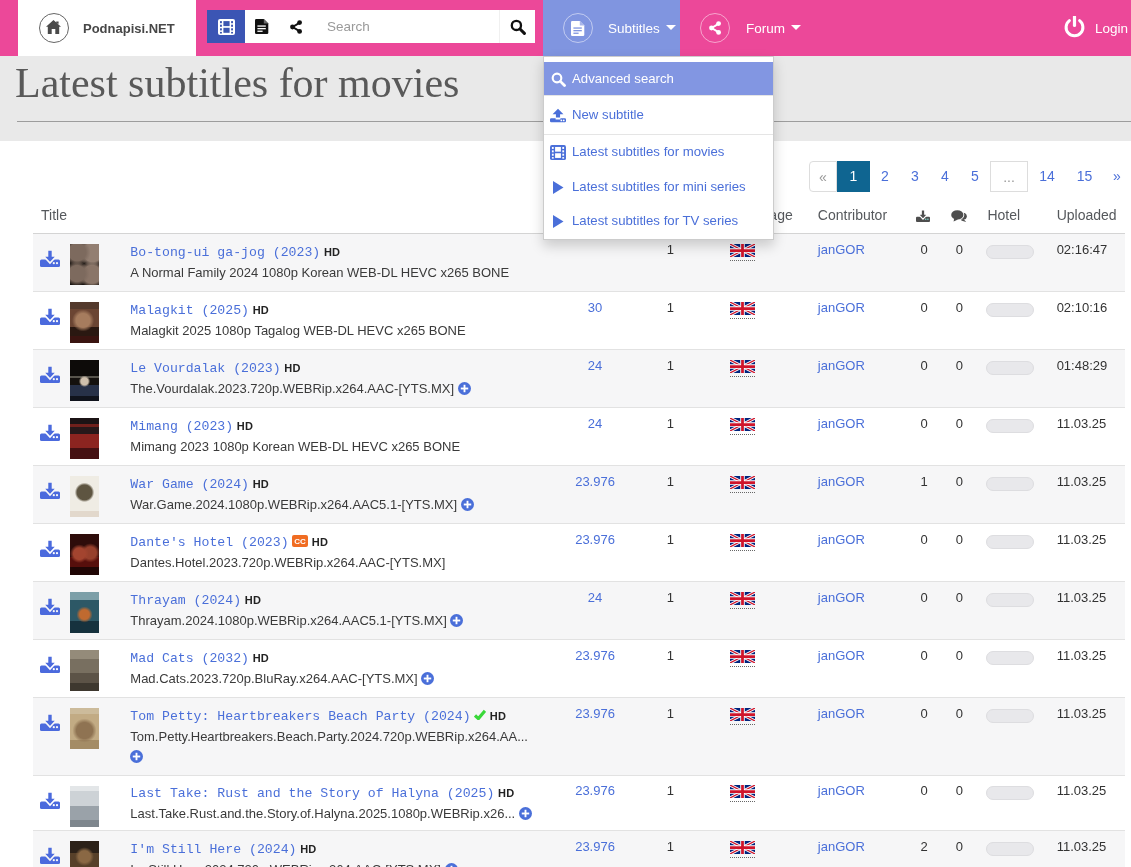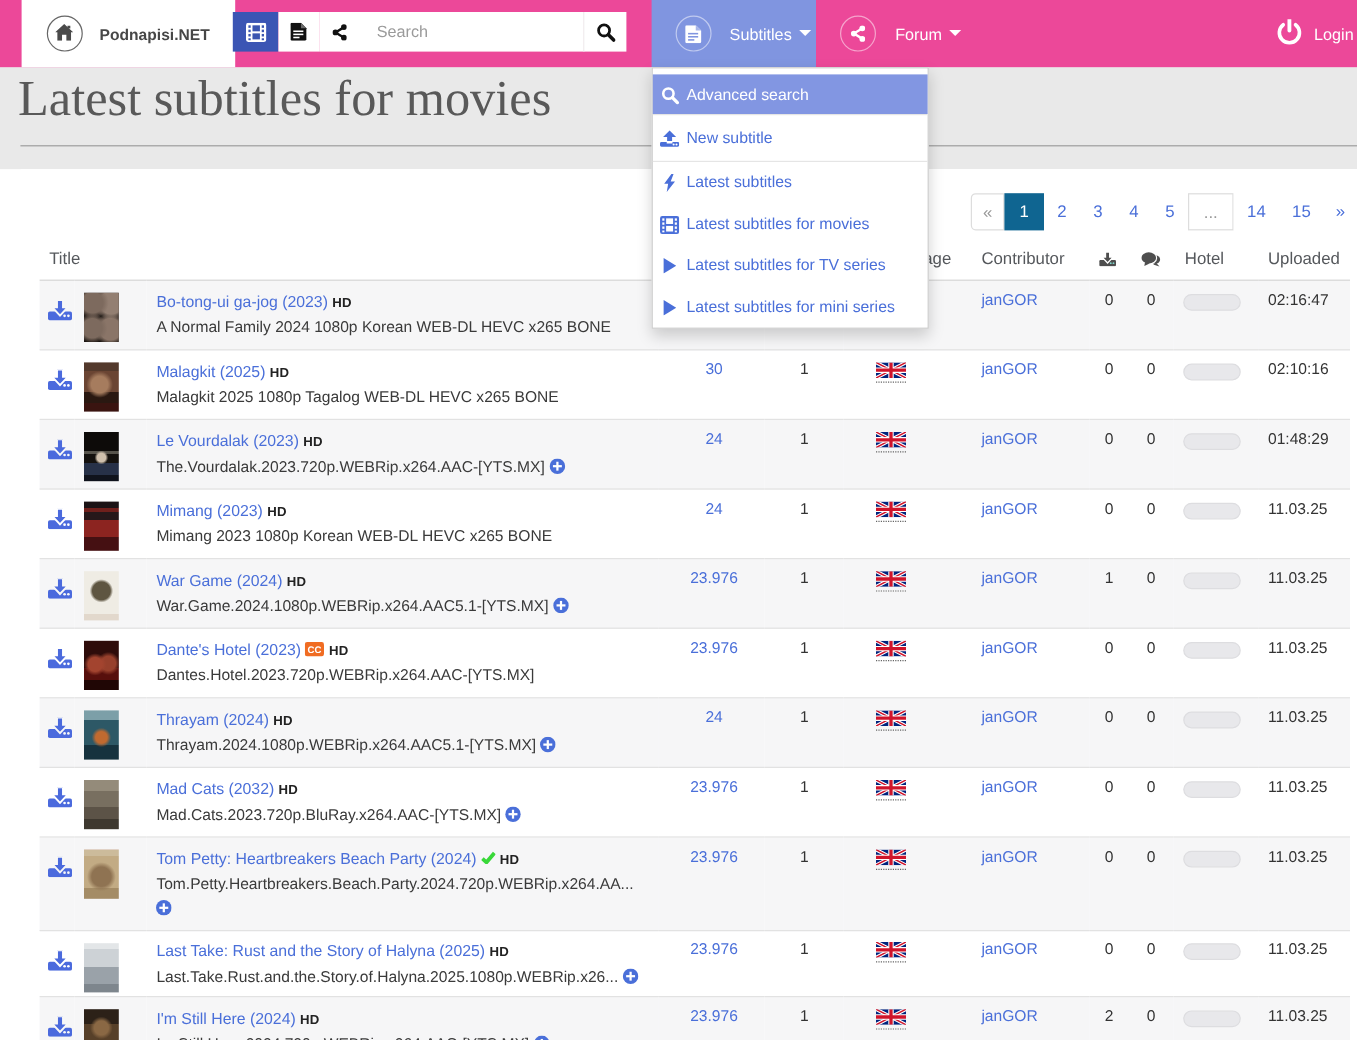--- a/index.html
+++ b/index.html
@@ -6,21 +6,21 @@
 html,body { width:1131px; height:867px; overflow:hidden; }
 body { font-family:"Liberation Sans",sans-serif; background:#fff; position:relative; }
 a { text-decoration:none; }
 
 
 .navbar { position:absolute; left:0; top:0; width:1131px; height:56px; background:#ec4899; }
 .logobox { position:absolute; left:18px; top:0; width:178px; height:56px; background:#fff; }
 .homecirc { position:absolute; left:21px; top:13px; width:30px; height:30px; border:1.5px solid #666; border-radius:50%; }
 .logotext { position:absolute; left:65px; top:21px; font-size:13px; font-weight:bold; color:#474747; }
 
-.searchgrp { position:absolute; left:194px; top:10px; height:24px; display:flex; }
+.searchgrp { position:absolute; left:207px; top:10px; height:24px; display:flex; }
 .sbtn { width:34px; height:33px; flex:0 0 auto; display:flex; align-items:center; justify-content:center; }
 .sbtn.film { background:#3b55b4; }
 .sbtn.white { background:#fff; }
 .sinput { width:186px; height:33px; background:#fff; font-size:13.5px; color:#9a9a9a; line-height:33px; padding-left:14px; }
 .sgo { width:36px; height:33px; background:#fff; display:flex; align-items:center; justify-content:center; border-left:1px solid #f0f0f0; }
 
 .navitem-sub { position:absolute; left:543px; top:0; width:137px; height:56px; background:#8095e0; }
 .navcirc { position:absolute; width:30px; height:30px; border:1px solid rgba(255,255,255,0.5); border-radius:50%; display:flex; align-items:center; justify-content:center; }
 .navtext { position:absolute; color:#fff; font-size:13.5px; top:21px; }
 .caret { position:absolute; top:25px; width:0; height:0; border-left:5px solid transparent; border-right:5px solid transparent; border-top:5px solid #fff; }
@@ -50,21 +50,21 @@
 th { font-weight:normal; color:#55585c; text-align:left; vertical-align:bottom; padding:8px; border-bottom:1px solid #d4d4d4; font-size:14px; line-height:20px; }
 td { vertical-align:top; padding:8px; border-bottom:1px solid #e2e2e2; }
 tr.odd td { background:#f6f6f7; }
 .c1{width:29px;} .c2{width:60px;} .c3{width:425px;} .c4{width:88px;} .c5{width:66px;} .c6{width:106px;} .c7{width:98px;} .c8{width:32px;} .c9{width:38px;} .c10{width:70px;} .c11{width:76px;}
 td.fps { color:#4a6fd9; padding-left:12px;text-align:center; }
 td.n1, th.cen { text-align:center; }
 td.flagc { padding-left:27px; }
 td.cnt { text-align:center; }
 .contrib { color:#4a6fd9; }
 .tline { line-height:20px; white-space:nowrap; overflow:hidden; }
-.title { color:#4a6fd9; font-size:13.2px; }
+.title { color:#4a6fd9; font-size:13.2px;font-family:Liberation Mono, monospace; }
 .fname { color:#3a3a3a; font-size:13px; }
 .hd { font-weight:bold; font-size:11px; color:#222; letter-spacing:0.2px; }
 .poster { width:29px; height:41px; display:block; }
 .ratebar { width:48px; height:14px; background:#e8e8eb; border:1px solid #dddde0; border-radius:8px; margin-top:3px; }
 .flag { display:inline-block; border-bottom:1px dotted #666; padding-bottom:3px; }
 .chk { color:#35a835; font-weight:bold; font-size:13px; }
 
 
 .dd { position:absolute; left:543px; top:56px; width:231px; background:#fff; border:1px solid #ccc; box-shadow:0 6px 12px rgba(0,0,0,0.18); padding:5px 0 0 0; z-index:10; }
 .ddi { height:34.5px; line-height:34.5px; padding-left:6px; color:#4a6fd9; font-size:13.2px; white-space:nowrap; }
@@ -613,37 +613,34 @@
           <line x1="10" y1="10" x2="14.4" y2="14.4" stroke="#fff" stroke-width="3" stroke-linecap="round"></line>
         </svg></span>Advanced search</div>
   <div class="ddsep"></div>
   <div class="ddi" style="height:38px;line-height:38px;"><span class="ico"><svg width="16" height="15" viewBox="0 0 20 17">
           <path d="M10 0 L16.8 6.8 H12.6 V11 H7.4 V6.8 H3.2 Z" fill="#4a6fd9"></path>
           <path d="M1.5 12 H7 V13.5 H13 V12 H18.5 Q20 12 20 13.5 V15.5 Q20 17 18.5 17 H1.5 Q0 17 0 15.5 V13.5 Q0 12 1.5 12 Z" fill="#4a6fd9"></path>
           <circle cx="14.2" cy="14.7" r="1.1" fill="#fff"></circle>
           <circle cx="17.2" cy="14.7" r="1.1" fill="#fff"></circle>
         </svg></span>New subtitle</div>
   <div class="ddsep"></div>
-  <div class="ddi"><span class="ico"><svg width="10" height="15" viewBox="0 0 10 15">
-          <path d="M6.5 0 L0.5 8.2 H3.8 L2.6 15 L9.5 6.2 H5.9 L8.3 0 Z" fill="#4a6fd9"></path>
-        </svg></span>Latest subtitles</div>
   <div class="ddi"><span class="ico"><svg width="16" height="15" viewBox="0 0 17 16">
           <rect x="0" y="0" width="17" height="16" rx="2" fill="#4a6fd9"></rect>
           <g fill="#fff">
             <rect x="2" y="2.1" width="1.9" height="2.1"></rect>
             <rect x="2" y="5.7" width="1.9" height="2.1"></rect>
             <rect x="2" y="9.3" width="1.9" height="2.1"></rect>
             <rect x="2" y="12.9" width="1.9" height="1.6"></rect>
             <rect x="13.1" y="2.1" width="1.9" height="2.1"></rect>
             <rect x="13.1" y="5.7" width="1.9" height="2.1"></rect>
             <rect x="13.1" y="9.3" width="1.9" height="2.1"></rect>
             <rect x="13.1" y="12.9" width="1.9" height="1.6"></rect>
             <rect x="5.4" y="2.1" width="6.2" height="5"></rect>
             <rect x="5.4" y="8.8" width="6.2" height="5"></rect>
           </g>
         </svg></span>Latest subtitles for movies</div>
   <div class="ddi"><span class="ico"><svg width="12" height="13" viewBox="0 0 12 13">
           <path d="M1 0 L11.5 6.5 L1 13 Z" fill="#4a6fd9"></path>
-        </svg></span>Latest subtitles for TV series</div>
+        </svg></span>Latest subtitles for mini series</div>
   <div class="ddi"><span class="ico"><svg width="12" height="13" viewBox="0 0 12 13">
           <path d="M1 0 L11.5 6.5 L1 13 Z" fill="#4a6fd9"></path>
-        </svg></span>Latest subtitles for mini series</div>
+        </svg></span>Latest subtitles for TV series</div>
 </div>
 
 </body></html>

